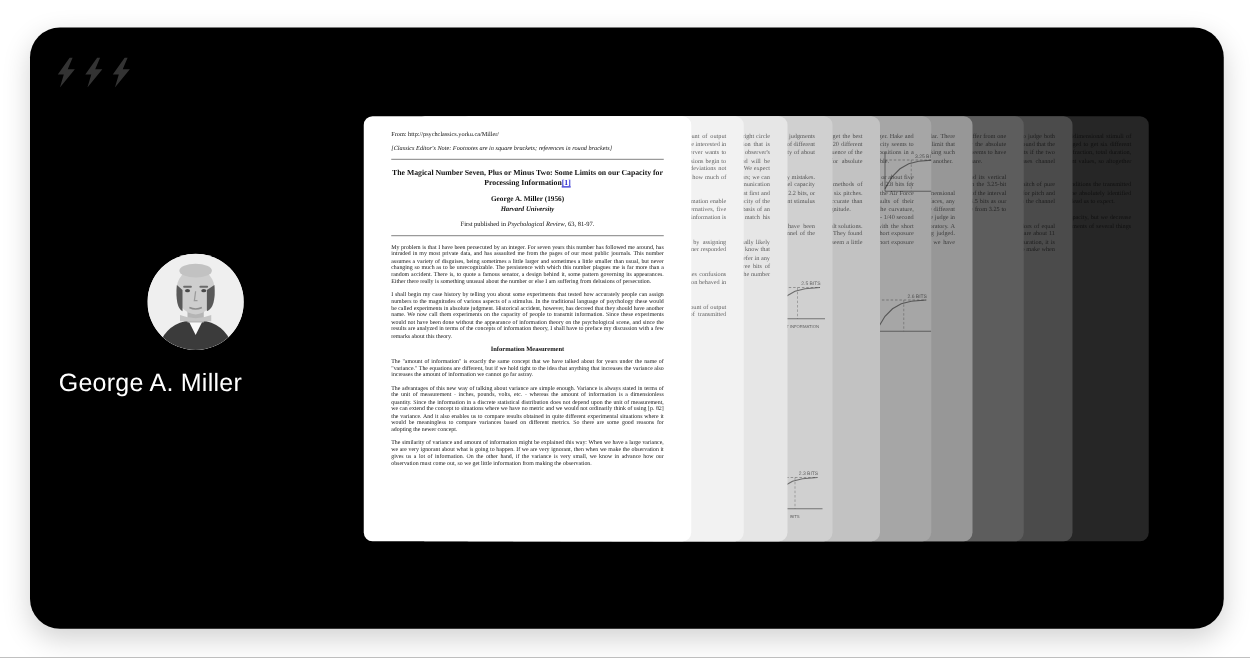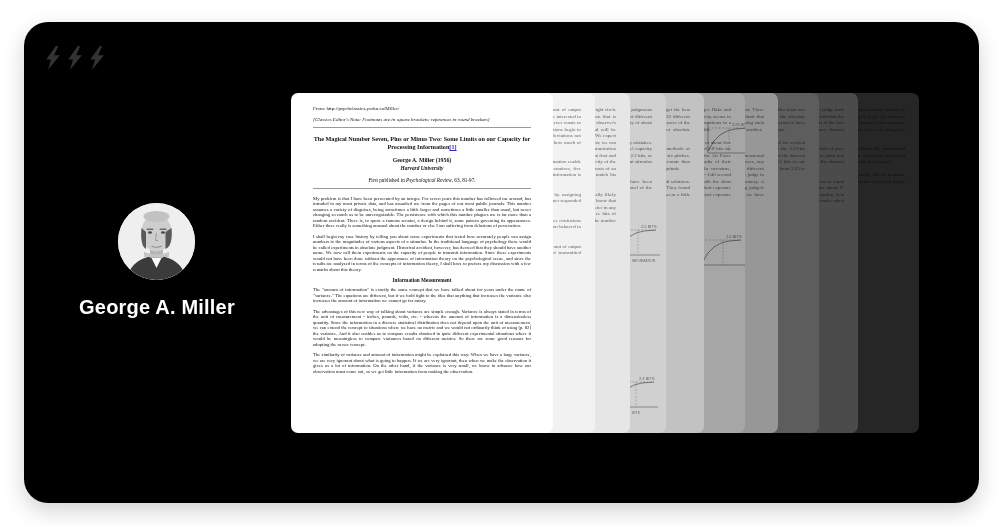--- a/index.html
+++ b/index.html
@@ -1,21 +1,21 @@
 <!DOCTYPE html>
 <html><head>
 <meta charset="utf-8">
 <style>
   html,body{margin:0;padding:0;background:#ffffff;}
   body{width:1000px;height:526px;position:relative;overflow:hidden;font-family:"Liberation Sans",sans-serif;}
   .frame{position:absolute;left:24px;top:22px;width:955px;height:481px;background:#000;border-radius:24px;box-shadow:0 8px 22px rgba(0,0,0,.18);}
   .bolts{position:absolute;left:22px;top:24px;display:flex;gap:8px;}
   .bolt{width:14px;height:24px;transform:skewX(-6deg);}
   .profile-photo{position:absolute;left:94px;top:181px;width:77px;height:77px;border-radius:50%;overflow:hidden;background:#ededed;}
-  .profile-name{position:absolute;left:23px;top:274px;width:220px;text-align:center;color:#ffffff;font-size:20px;font-weight:700;letter-spacing:.2px;}
+  .profile-name{position:absolute;left:23px;top:274px;width:220px;text-align:left;color:#ffffff;font-size:20px;font-weight:400;letter-spacing:.2px;}
   .stack{position:absolute;left:0;top:0;width:955px;height:481px;}
   .page{position:absolute;top:71px;width:262px;height:340px;border-radius:7px;overflow:hidden;box-sizing:border-box;}
   .main-page{left:267px;background:#ffffff;z-index:29;padding:13px 22px 8px 22px;font-family:"Liberation Serif",serif;color:#111;}
   .main-page .src{font-size:5px;margin-bottom:6px;}
   .main-page .note{font-size:5px;font-style:italic;margin-bottom:5px;}
   .main-page hr{border:none;border-top:1px solid #9a9a9a;margin:5px 0 7px 0;}
   .main-page .title{font-size:6.2px;line-height:1.25;font-weight:bold;text-align:center;margin-bottom:6px;}
   .main-page .title a{color:#2a2ad0;text-decoration:underline;}
   .main-page .author{font-size:5.8px;font-weight:bold;text-align:center;margin-bottom:2px;}
   .main-page .affil{font-size:5.4px;font-weight:bold;font-style:italic;text-align:center;margin-bottom:6px;}

